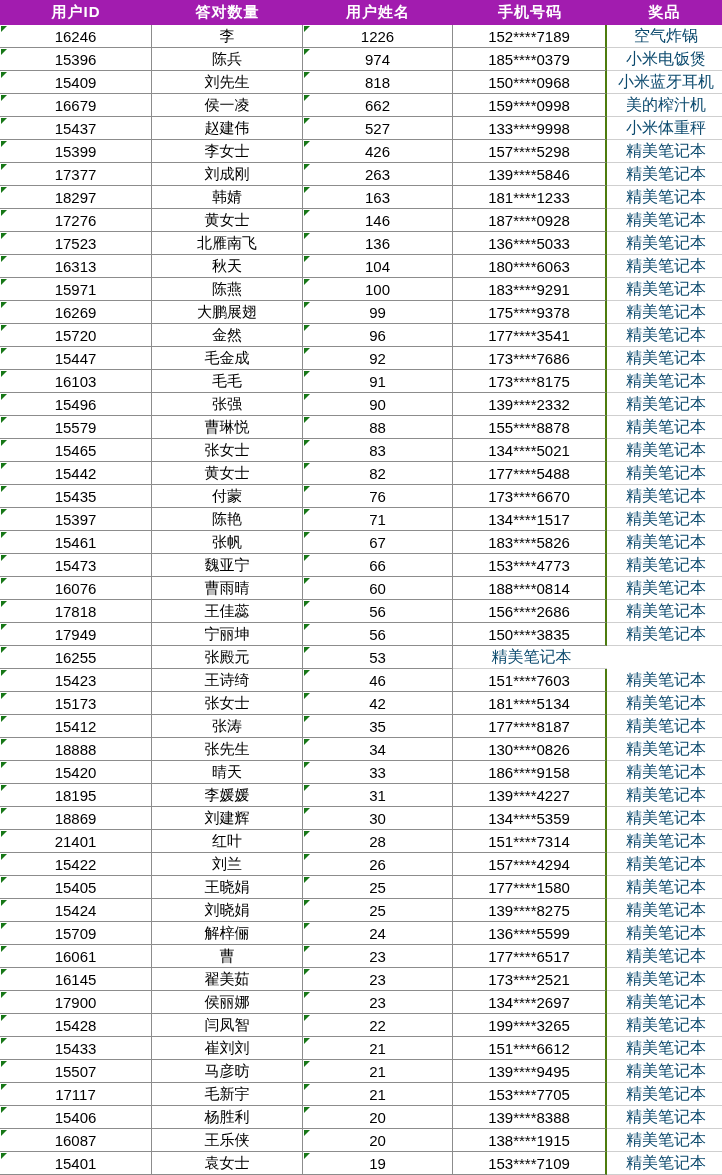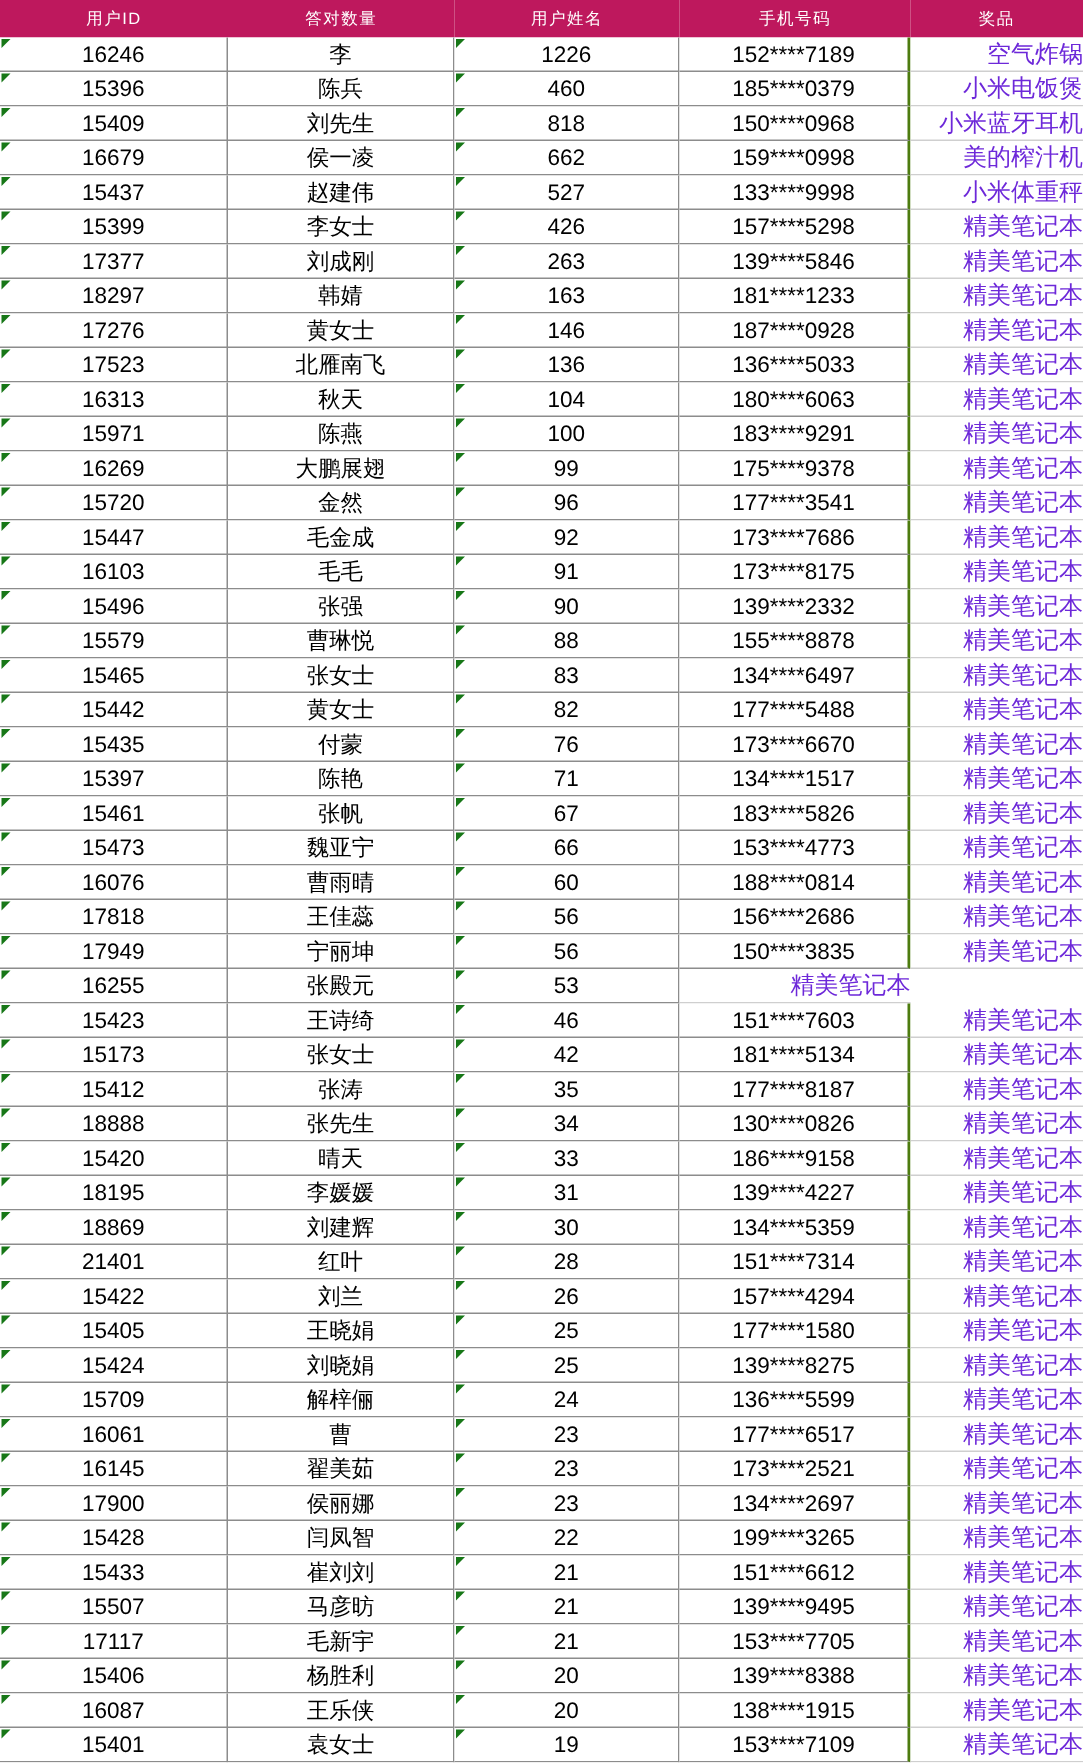--- a/index.html
+++ b/index.html
@@ -10,48 +10,48 @@
     color:#000;
     overflow:hidden;
     position:relative;
   }
   .hrow,.row{
     display:grid;
     grid-template-columns:152px 151px 150px 154px 115px;
   }
   .hrow{height:25px;}
   .hcell{
-    background:#be185d;
+    background:#a21caf;
     color:#FFFFFF;
-    font-weight:normal;
-    font-size:11px;
+    font-weight:bold;
+    font-size:15px;
     display:flex;align-items:center;justify-content:center;
     letter-spacing:1px;
   }
   .row{height:23px;}
   .cell{
     position:relative;
     box-sizing:border-box;
     display:flex;align-items:center;justify-content:center;
     height:23px;
     font-size:15px;
     border-bottom:1px solid #8C8C8C;
     background:#fff;
     overflow:hidden;
     white-space:nowrap;
   }
   .c1,.c2,.c3{border-right:1px solid #8C8C8C;}
   .c4{border-right:2px solid #4d7c0f;}
   .cell.c5{
     border-bottom:1px solid #CFCFCF;
-    justify-content:flex-end;
+    justify-content:center;
     padding-left:3px;
     font-family:"DejaVu Serif",serif;
     font-size:16px;
-    color:#6d28d9;
+    color:#0c4a6e;
   }
   .cname{
     font-family:"DejaVu Serif",serif;
     font-size:15px;
   }
   .num{font-family:"Liberation Sans",sans-serif;}
   .tri{
     position:absolute;top:1px;left:1px;
     width:0;height:0;
     border-top:6px solid #177717;
@@ -93,21 +93,21 @@
   <div class="row">
     <div class="cell c1 num">
       <span class="tri"></span>
       <span class="v">15396</span>
     </div>
     <div class="cell c2 cname">
       <span class="v">陈兵</span>
     </div>
     <div class="cell c3 num">
       <span class="tri"></span>
-      <span class="v">460</span>
+      <span class="v">974</span>
     </div>
     <div class="cell c4 num">
       <span class="v">185****0379</span>
     </div>
     <div class="cell c5">
       <span class="v">小米电饭煲</span>
     </div>
   </div>
 
   <div class="row">
@@ -436,21 +436,21 @@
       <span class="v">15465</span>
     </div>
     <div class="cell c2 cname">
       <span class="v">张女士</span>
     </div>
     <div class="cell c3 num">
       <span class="tri"></span>
       <span class="v">83</span>
     </div>
     <div class="cell c4 num">
-      <span class="v">134****6497</span>
+      <span class="v">134****5021</span>
     </div>
     <div class="cell c5">
       <span class="v">精美笔记本</span>
     </div>
   </div>
 
   <div class="row">
     <div class="cell c1 num">
       <span class="tri"></span>
       <span class="v">15442</span>

